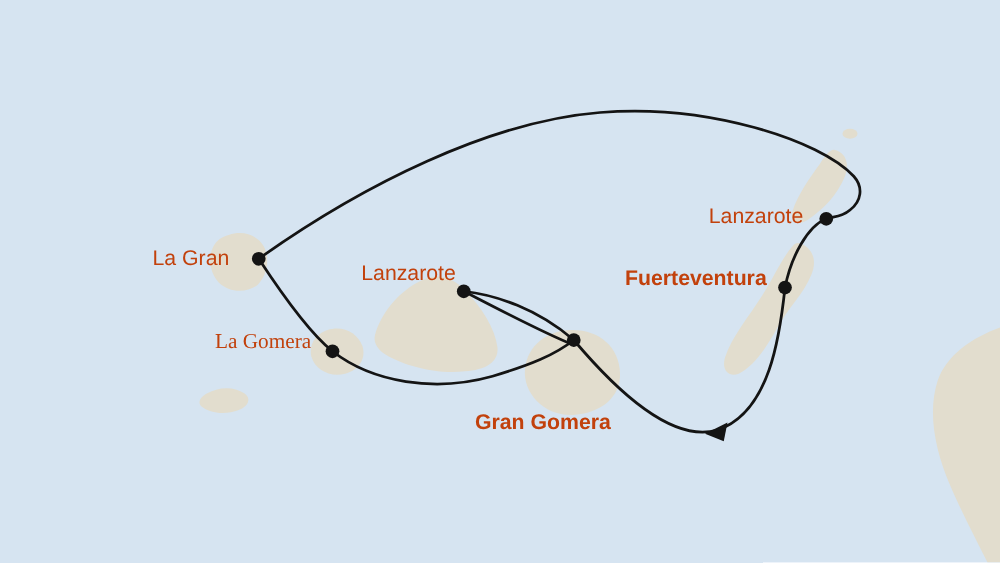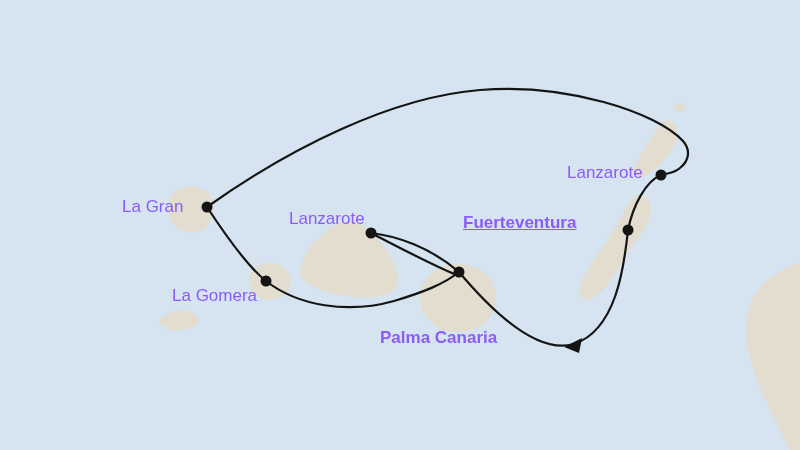--- a/index.html
+++ b/index.html
@@ -16,21 +16,21 @@
   }
   .stage svg {
     position: absolute;
     left: 0;
     top: 0;
   }
   .port-label {
     position: absolute;
     font-size: 17px;
     line-height: 20px;
-    color: #8b5cf6;
+    color: #c2410c;
     white-space: nowrap;
     font-weight: 400;
   }
   .port-label.bold {
     font-weight: 700;
   }
 </style>
 </head>
 <body>
 
@@ -81,21 +81,21 @@
       <circle cx="459" cy="272" r="5.5" fill="#141414"></circle>
       <circle cx="628" cy="230" r="5.5" fill="#141414"></circle>
       <circle cx="661" cy="175" r="5.5" fill="#141414"></circle>
     </g>
   </svg>
 
   <div class="port-label" style="left:122px; top:197px;">La Gran</div>
 
   <div class="port-label" style="left:289px; top:209px;">Lanzarote</div>
 
-  <div class="port-label" style="left:172px; top:286px;">La Gomera</div>
+  <div class="port-label" style="left:172px; top:263px;font-family:Liberation Serif, serif;">La Gomera</div>
 
-  <div class="port-label bold" style="left:380px; top:328px;">Palma Canaria</div>
+  <div class="port-label bold" style="left:380px; top:328px;">Gran Gomera</div>
 
-  <div class="port-label bold" style="left:463px; top:213px;text-decoration:underline;">Fuerteventura</div>
+  <div class="port-label bold" style="left:500px; top:213px;">Fuerteventura</div>
 
   <div class="port-label" style="left:567px; top:163px;">Lanzarote</div>
 
 </div>
 
 </body></html>

